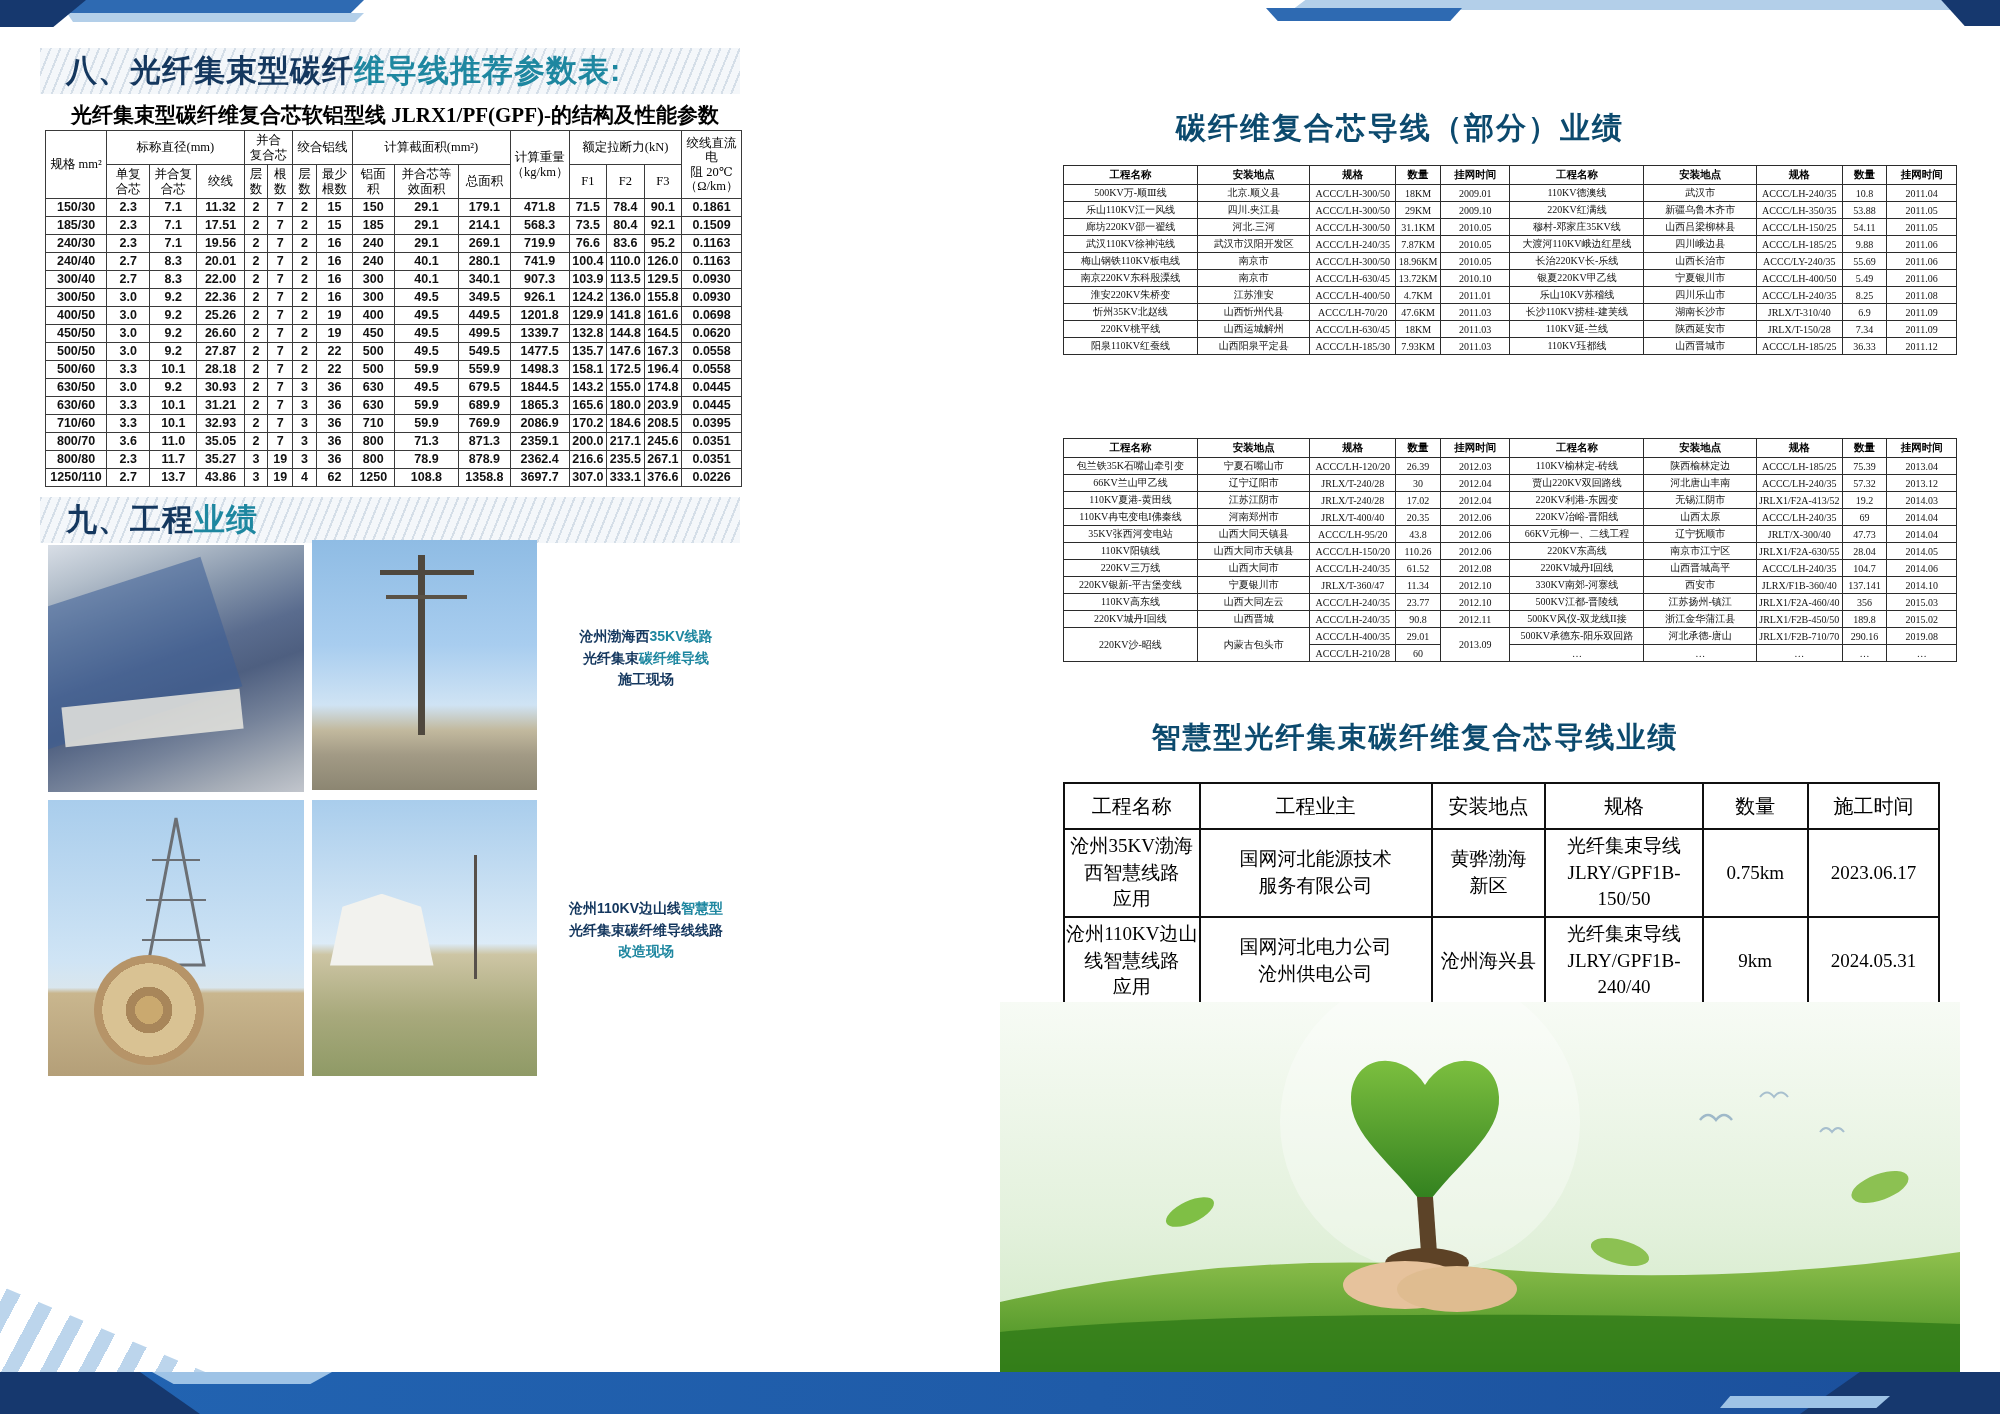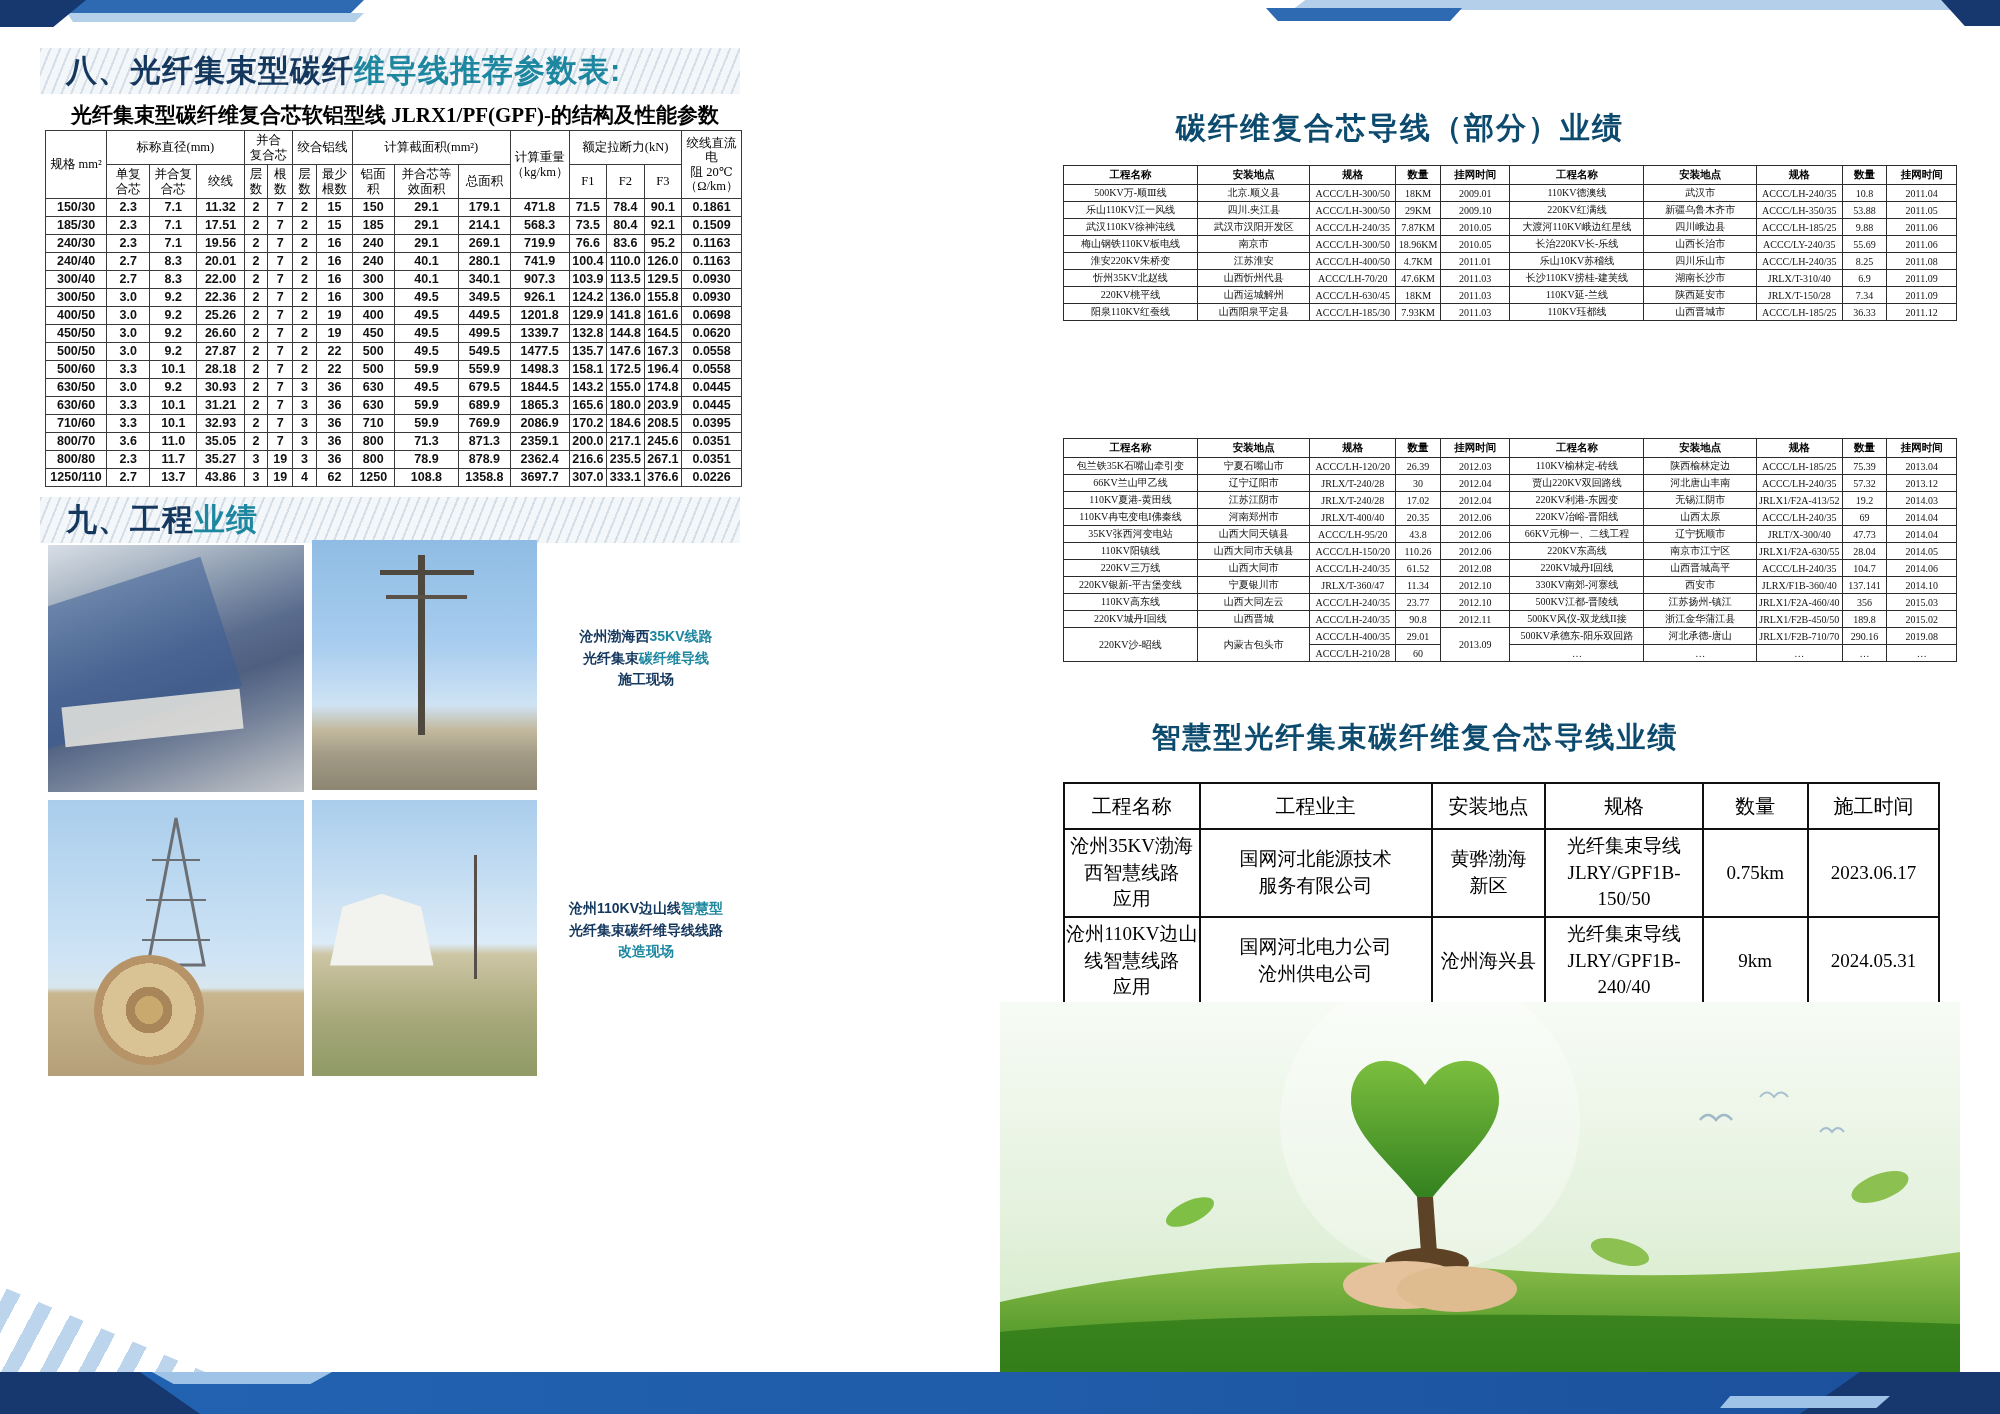--- a/index.html
+++ b/index.html
@@ -536,20 +536,32 @@
           <td>ACCC/LH-300/50</td>
           <td>29KM</td>
           <td>2009.10</td>
           <td>220KV红满线</td>
           <td>新疆乌鲁木齐市</td>
           <td>ACCC/LH-350/35</td>
           <td>53.88</td>
           <td>2011.05</td>
         </tr>
         <tr>
+          <td>廊坊220KV邵一翟线</td>
+          <td>河北.三河</td>
+          <td>ACCC/LH-300/50</td>
+          <td>31.1KM</td>
+          <td>2010.05</td>
+          <td>穆村-邓家庄35KV线</td>
+          <td>山西吕梁柳林县</td>
+          <td>ACCC/LH-150/25</td>
+          <td>54.11</td>
+          <td>2011.05</td>
+        </tr>
+        <tr>
           <td>武汉110KV徐神沌线</td>
           <td>武汉市汉阳开发区</td>
           <td>ACCC/LH-240/35</td>
           <td>7.87KM</td>
           <td>2010.05</td>
           <td>大渡河110KV峨边红星线</td>
           <td>四川峨边县</td>
           <td>ACCC/LH-185/25</td>
           <td>9.88</td>
           <td>2011.06</td>
@@ -557,20 +569,32 @@
         <tr>
           <td>梅山钢铁110KV板电线</td>
           <td>南京市</td>
           <td>ACCC/LH-300/50</td>
           <td>18.96KM</td>
           <td>2010.05</td>
           <td>长治220KV长-乐线</td>
           <td>山西长治市</td>
           <td>ACCC/LY-240/35</td>
           <td>55.69</td>
+          <td>2011.06</td>
+        </tr>
+        <tr>
+          <td>南京220KV东科殷溧线</td>
+          <td>南京市</td>
+          <td>ACCC/LH-630/45</td>
+          <td>13.72KM</td>
+          <td>2010.10</td>
+          <td>银夏220KV甲乙线</td>
+          <td>宁夏银川市</td>
+          <td>ACCC/LH-400/50</td>
+          <td>5.49</td>
           <td>2011.06</td>
         </tr>
         <tr>
           <td>淮安220KV朱桥变</td>
           <td>江苏淮安</td>
           <td>ACCC/LH-400/50</td>
           <td>4.7KM</td>
           <td>2011.01</td>
           <td>乐山10KV苏稽线</td>
           <td>四川乐山市</td>

